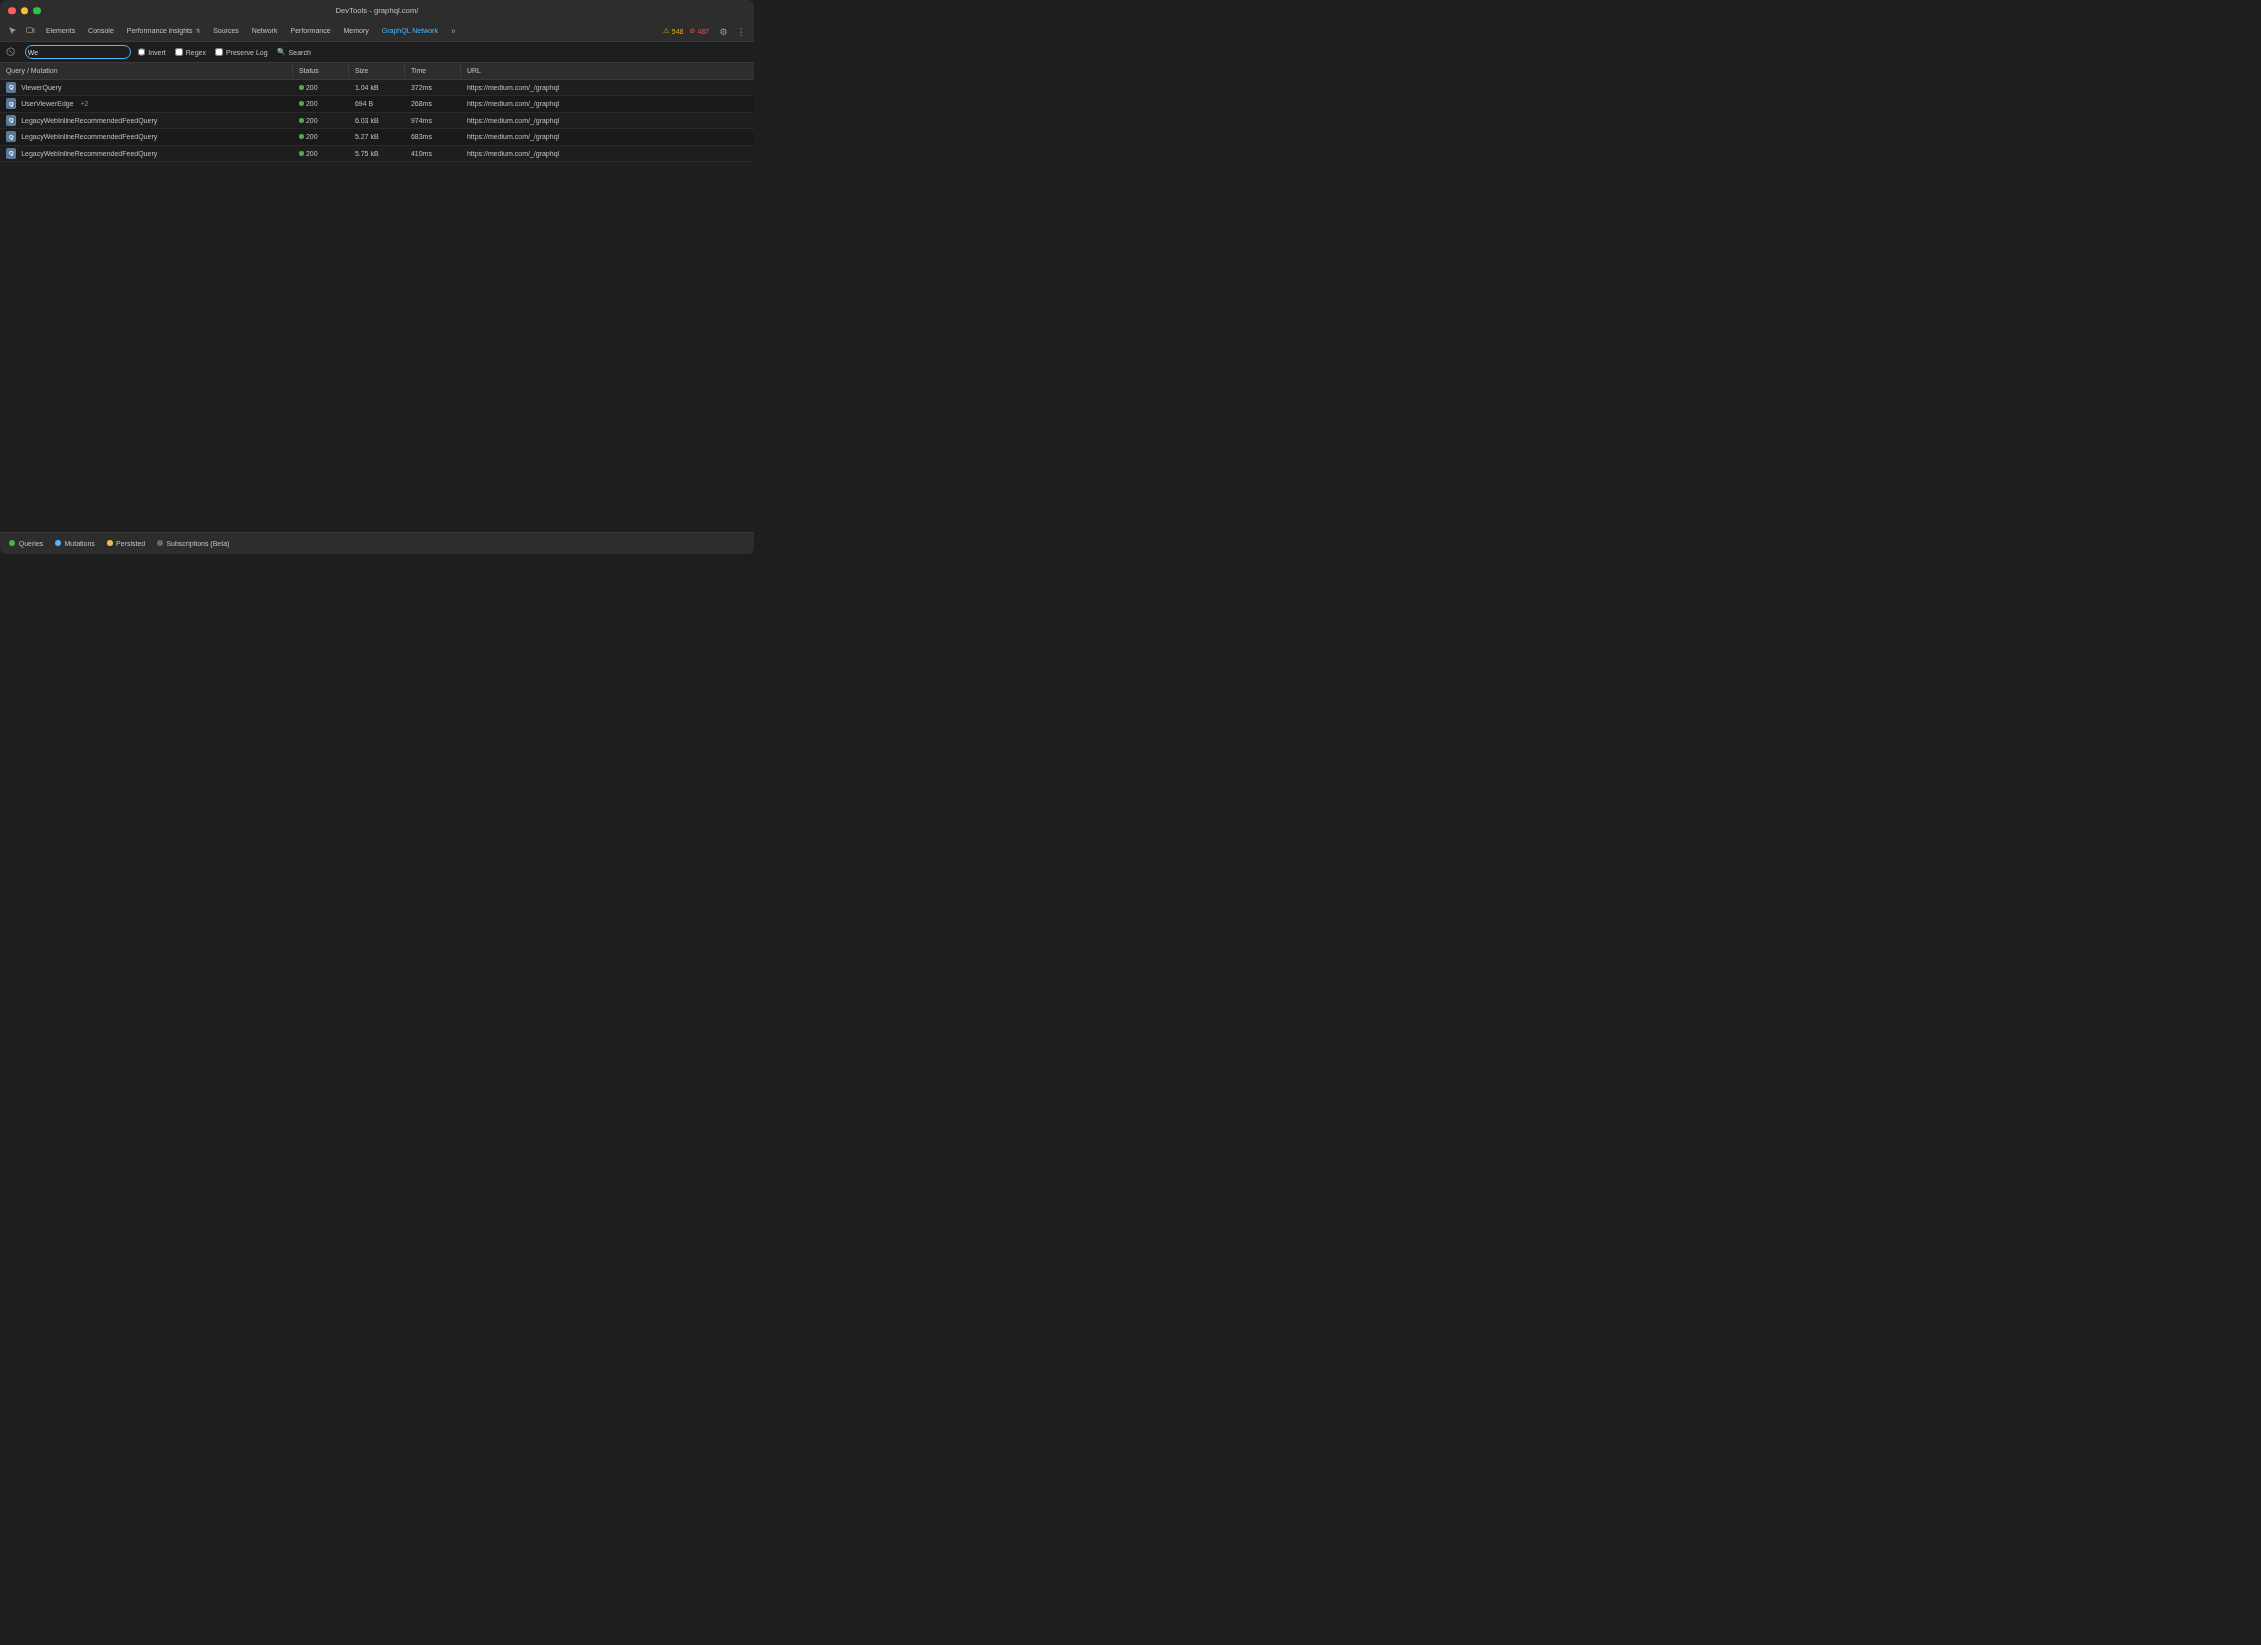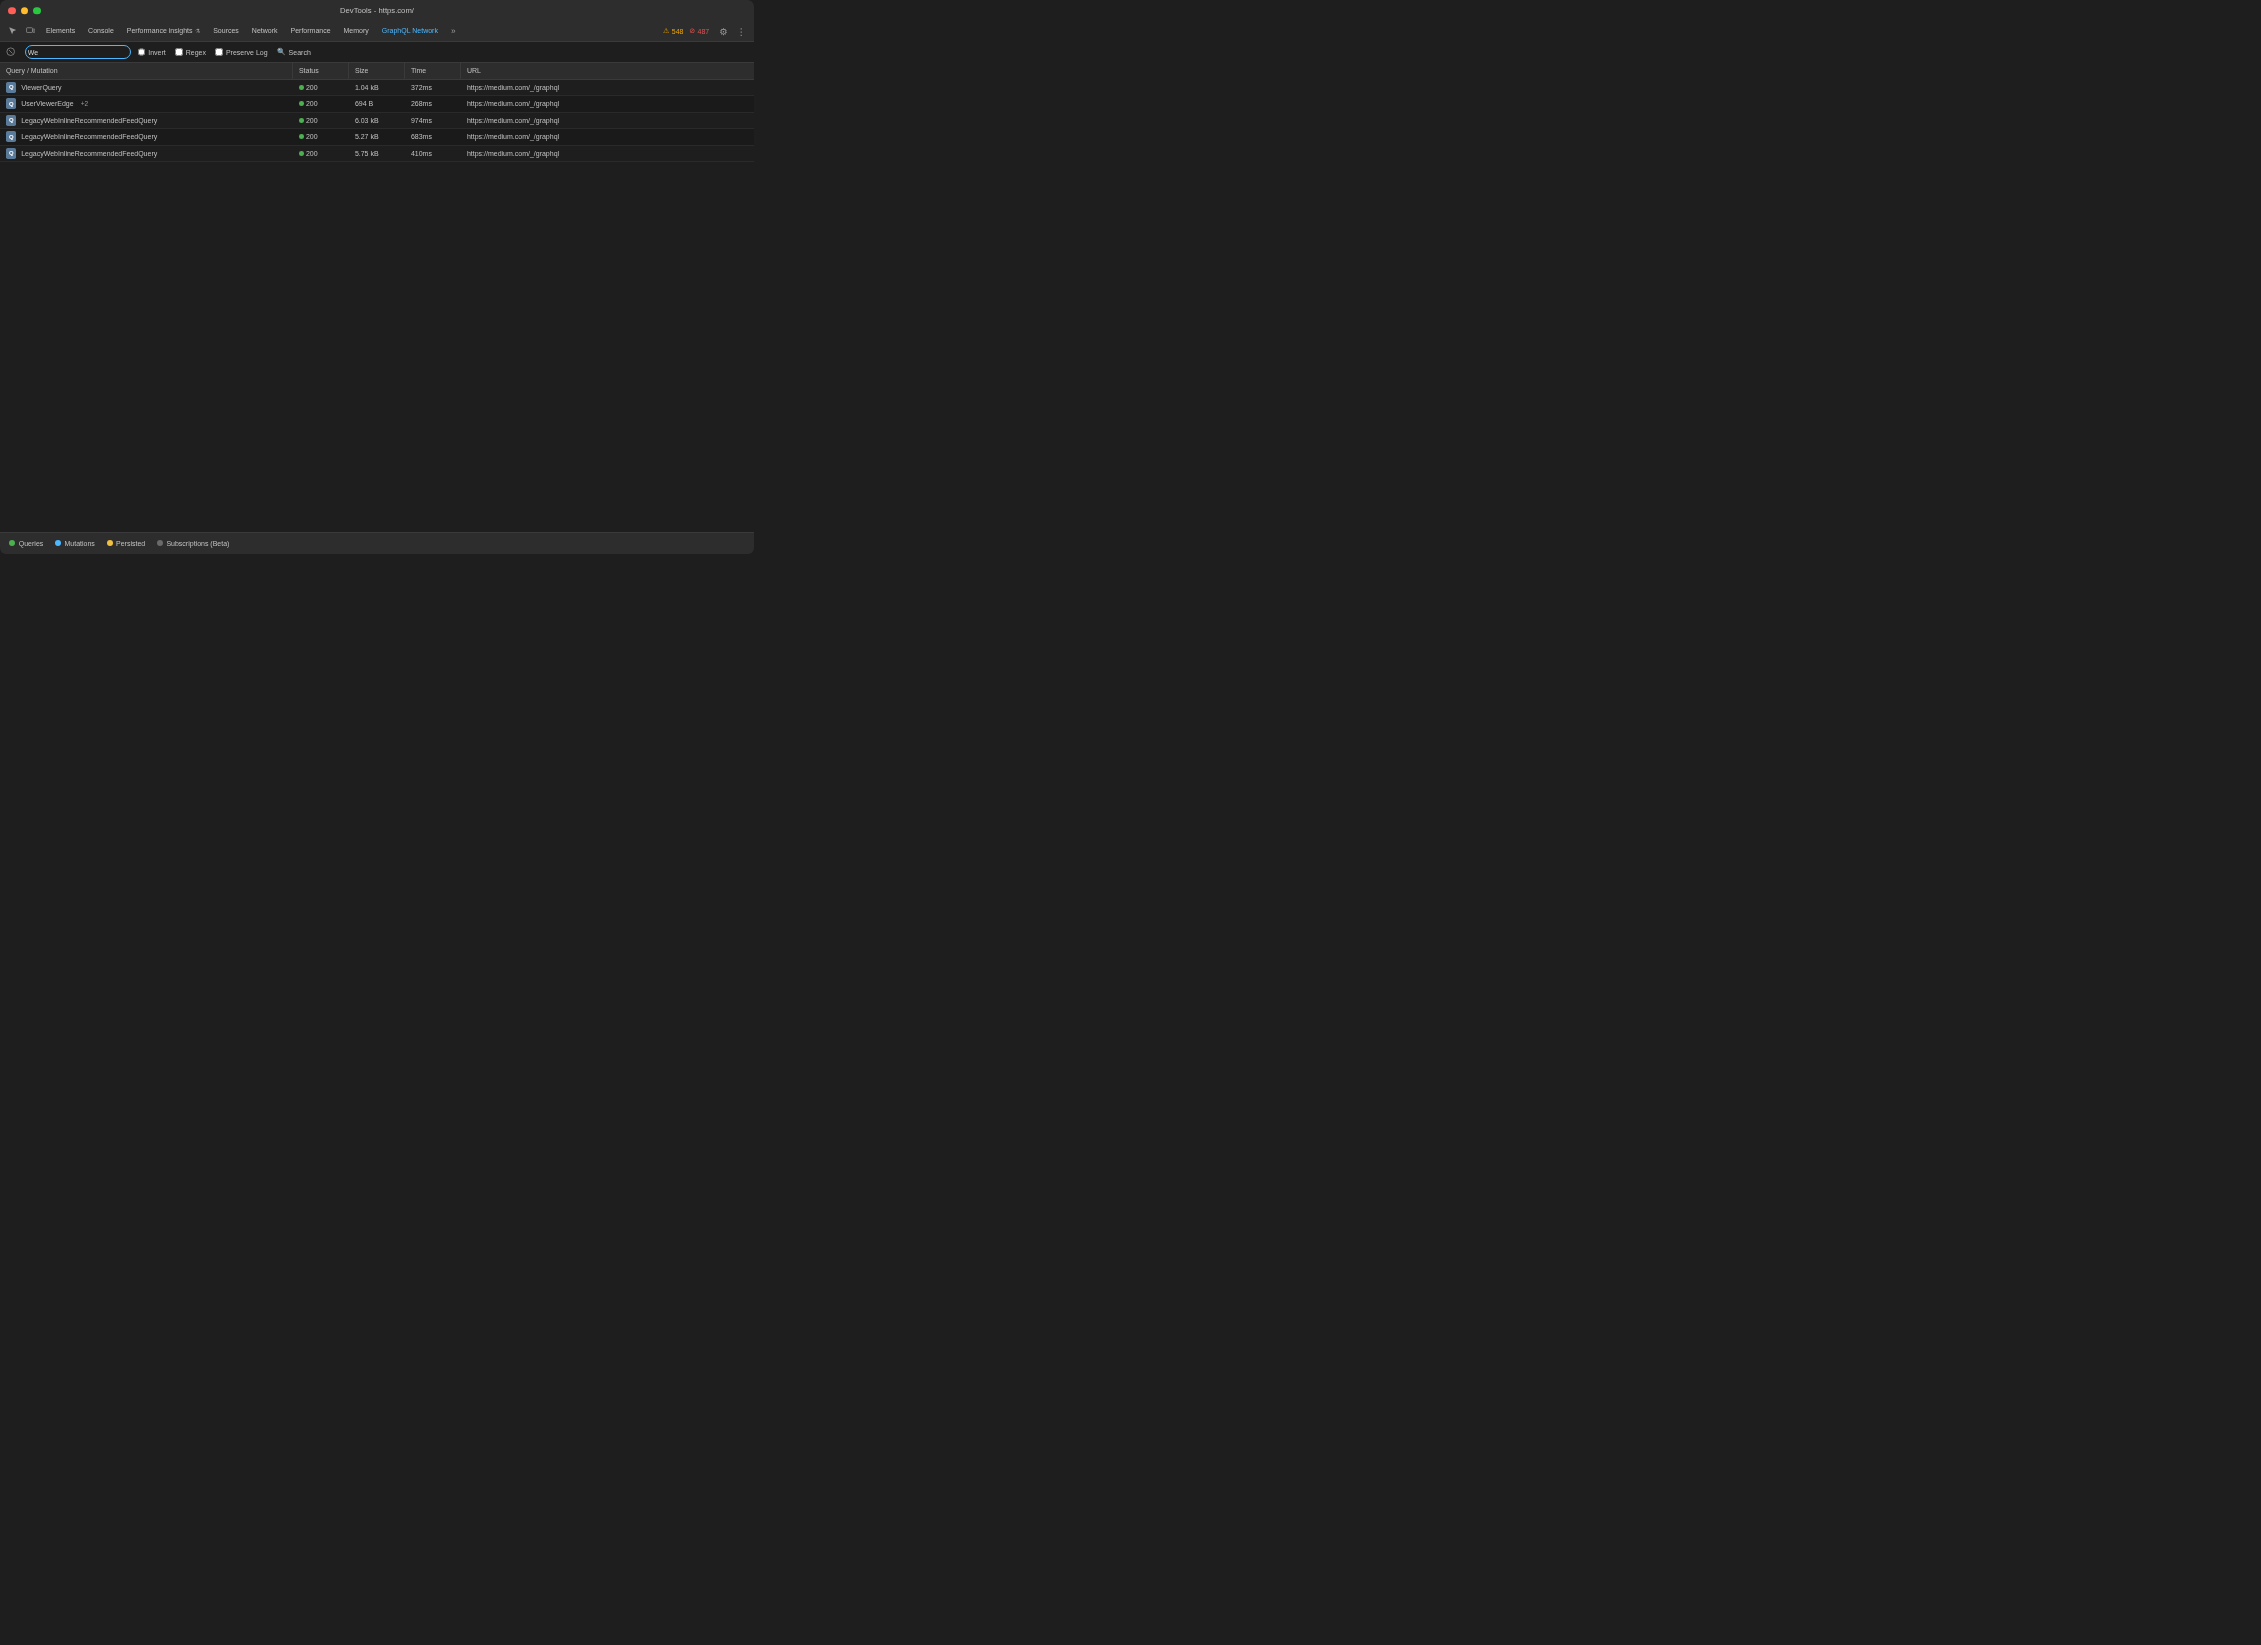--- a/index.html
+++ b/index.html
@@ -335,21 +335,21 @@
   </style>
 </head>
 <body>
 
 <div class="title-bar">
   <div class="traffic-lights">
     <div class="traffic-light tl-close"></div>
     <div class="traffic-light tl-minimize"></div>
     <div class="traffic-light tl-maximize"></div>
   </div>
-  <span class="title-text">DevTools - https.com/</span>
+  <span class="title-text">DevTools - graphql.com/</span>
 </div>
 
 <div class="devtools-tabs">
   <div class="tab-icon-btn" title="Inspect element">
     <svg width="9.4" height="9.4" viewBox="0 0 16 16" fill="none">
       <path d="M2 2L7 14L9 9L14 7L2 2Z" fill="#9a9a9a"></path>
     </svg>
   </div>
   <div class="tab-icon-btn" title="Toggle device toolbar">
     <svg width="9.4" height="9.4" viewBox="0 0 16 16" fill="none">

